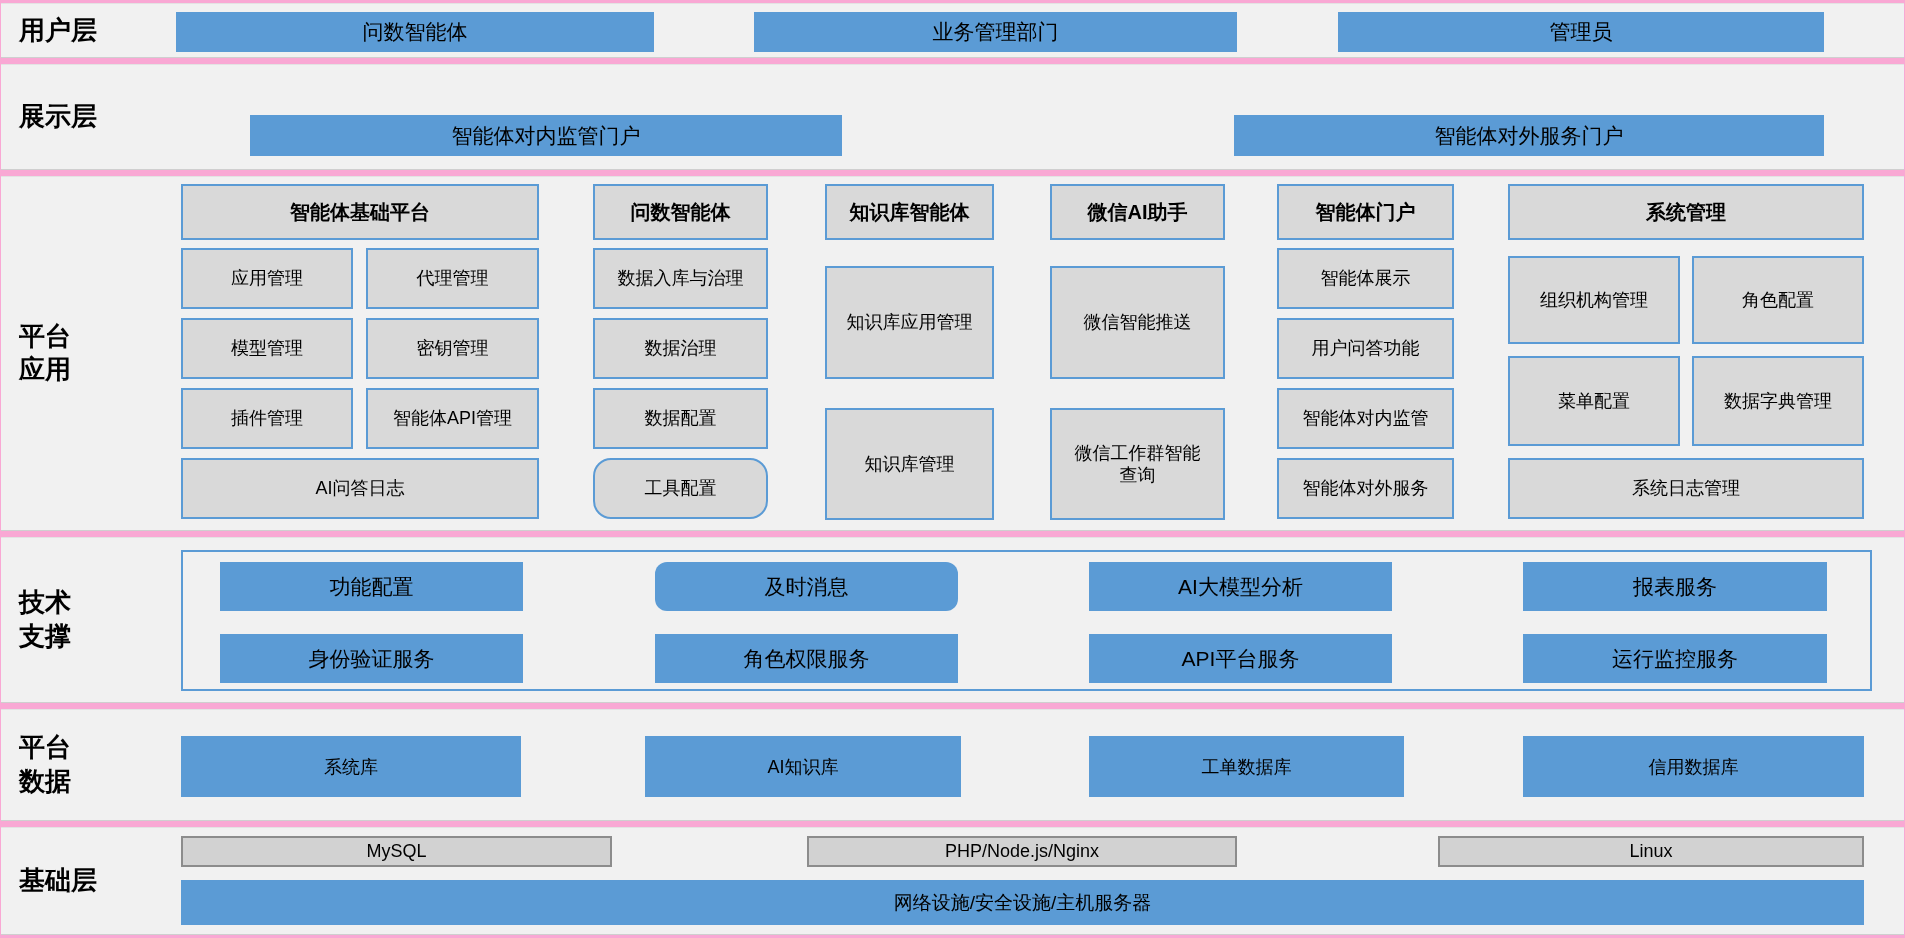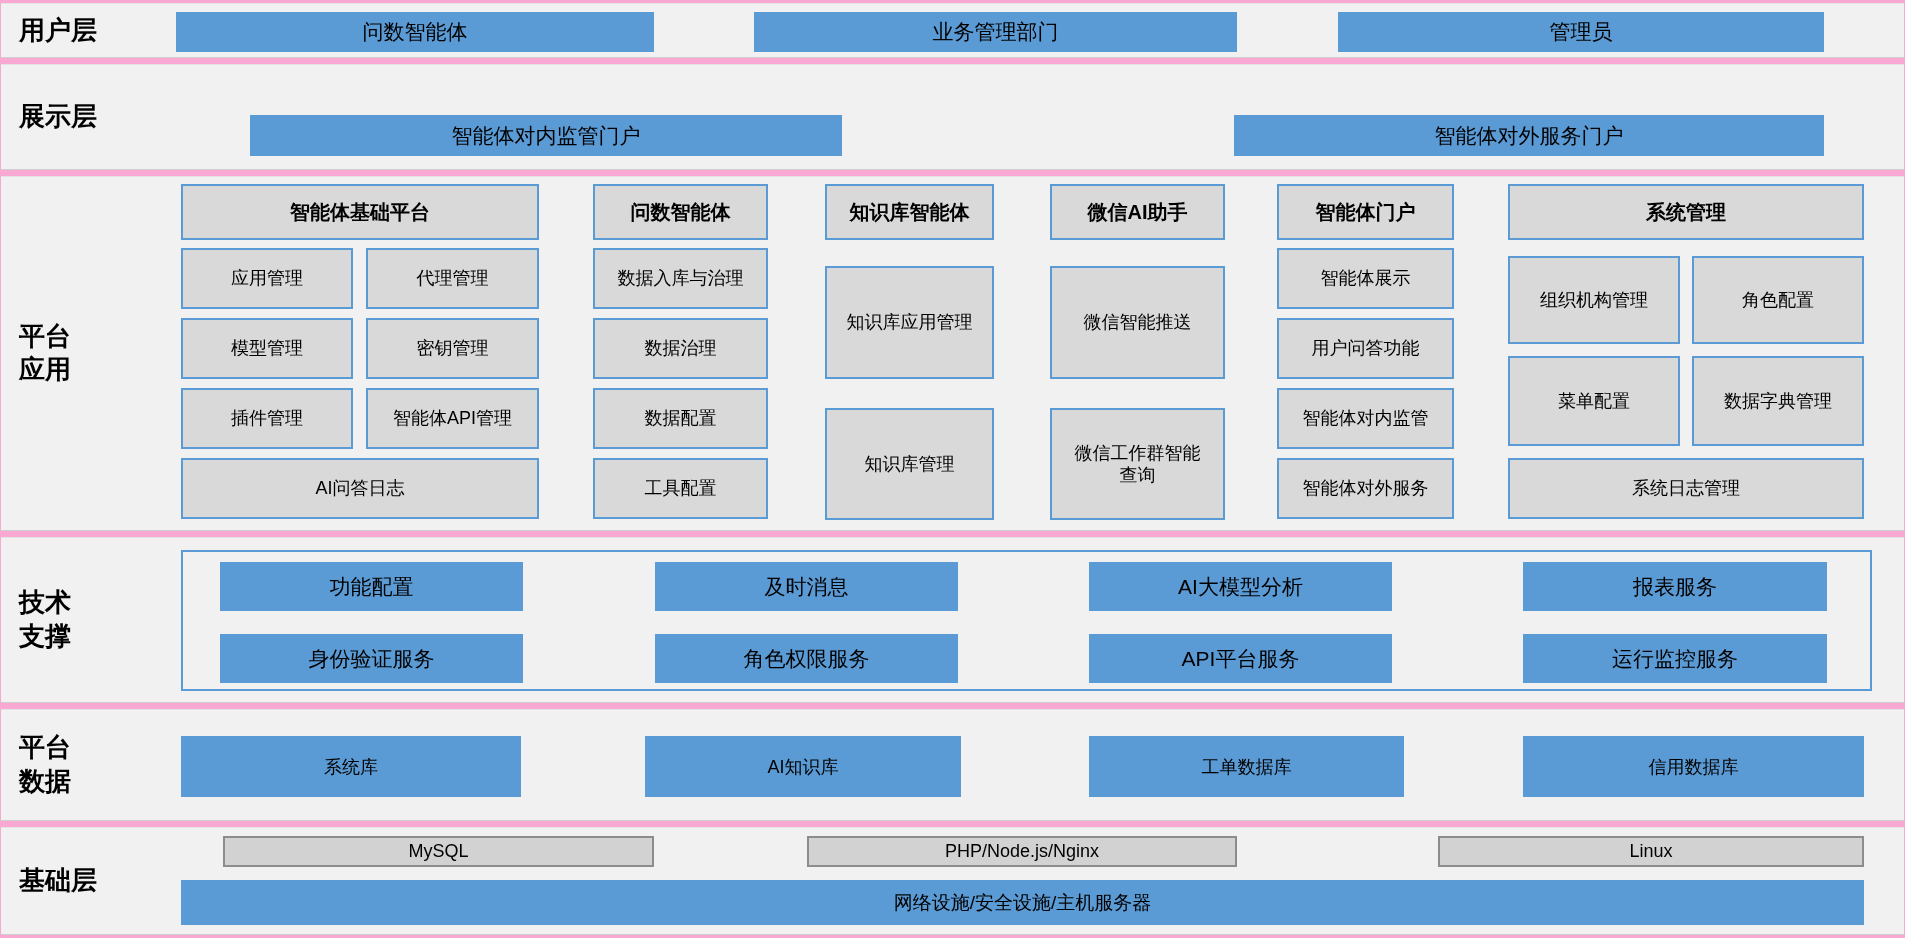--- a/index.html
+++ b/index.html
@@ -104,21 +104,21 @@
     <div class="graycell" style="left:180px;top:141px;width:172px;height:61px;">模型管理</div>
     <div class="graycell" style="left:365px;top:141px;width:173px;height:61px;">密钥管理</div>
     <div class="graycell" style="left:180px;top:211px;width:172px;height:61px;">插件管理</div>
     <div class="graycell" style="left:365px;top:211px;width:173px;height:61px;">智能体API管理</div>
     <div class="graycell" style="left:180px;top:281px;width:358px;height:61px;">AI问答日志</div>
 
     <div class="graycell colheader" style="left:592px;top:7px;width:175px;height:56px;">问数智能体</div>
     <div class="graycell" style="left:592px;top:71px;width:175px;height:61px;">数据入库与治理</div>
     <div class="graycell" style="left:592px;top:141px;width:175px;height:61px;">数据治理</div>
     <div class="graycell" style="left:592px;top:211px;width:175px;height:61px;">数据配置</div>
-    <div class="graycell" style="left:592px;top:281px;width:175px;height:61px;">工具配置</div>
+    <div class="graycell" style="left:592px;top:281px;width:175px;height:61px;border-radius:18px;">工具配置</div>
 
     <div class="graycell" style="left:824px;top:89px;width:169px;height:113px;">知识库应用管理</div>
     <div class="graycell colheader" style="left:824px;top:7px;width:169px;height:56px;">知识库智能体</div>
     <div class="graycell" style="left:824px;top:231px;width:169px;height:112px;">知识库管理</div>
 
     <div class="graycell colheader" style="left:1049px;top:7px;width:175px;height:56px;">微信AI助手</div>
     <div class="graycell" style="left:1049px;top:89px;width:175px;height:113px;">微信智能推送</div>
     <div class="graycell" style="left:1049px;top:231px;width:175px;height:112px;">微信工作群智能查询</div>
 
     <div class="graycell colheader" style="left:1276px;top:7px;width:177px;height:56px;">智能体门户</div>
@@ -132,38 +132,38 @@
     <div class="graycell" style="left:1691px;top:79px;width:172px;height:88px;">角色配置</div>
     <div class="graycell" style="left:1507px;top:179px;width:172px;height:90px;">菜单配置</div>
     <div class="graycell" style="left:1691px;top:179px;width:172px;height:90px;">数据字典管理</div>
     <div class="graycell" style="left:1507px;top:281px;width:356px;height:61px;">系统日志管理</div>
   </div>
 
   <div class="band" style="top:537px;height:166px;">
     <div class="layer-label"><span>技术</span><br><span>支撑</span></div>
     <div class="tech-container" style="left:180px;top:12px;width:1691px;height:141px;"></div>
     <div class="bluebox" style="left:219px;top:24px;width:303px;height:49px;">功能配置</div>
-    <div class="bluebox" style="left:654px;top:24px;width:303px;height:49px;">及时消息</div>
+    <div class="bluebox" style="left:654px;top:24px;width:303px;height:49px;border-radius:12px;">及时消息</div>
     <div class="bluebox" style="left:1088px;top:24px;width:303px;height:49px;">AI大模型分析</div>
     <div class="bluebox" style="left:1522px;top:24px;width:304px;height:49px;">报表服务</div>
     <div class="bluebox" style="left:219px;top:96px;width:303px;height:49px;">身份验证服务</div>
     <div class="bluebox" style="left:654px;top:96px;width:303px;height:49px;">角色权限服务</div>
     <div class="bluebox" style="left:1088px;top:96px;width:303px;height:49px;">API平台服务</div>
     <div class="bluebox" style="left:1522px;top:96px;width:304px;height:49px;">运行监控服务</div>
   </div>
 
   <div class="band" style="top:709px;height:112px;">
     <div class="layer-label"><span>平台</span><br><span>数据</span></div>
     <div class="bluebox mid-blue" style="left:180px;top:26px;width:340px;height:61px;">系统库</div>
     <div class="bluebox mid-blue" style="left:644px;top:26px;width:316px;height:61px;">AI知识库</div>
     <div class="bluebox mid-blue" style="left:1088px;top:26px;width:315px;height:61px;">工单数据库</div>
     <div class="bluebox mid-blue" style="left:1522px;top:26px;width:341px;height:61px;">信用数据库</div>
   </div>
 
   <div class="band" style="top:827px;height:108px;">
     <div class="layer-label">基础层</div>
-    <div class="infra-gray" style="left:180px;top:8px;width:431px;height:31px;margin-left:42px;">MySQL</div>
+    <div class="infra-gray" style="left:180px;top:8px;width:431px;height:31px;">MySQL</div>
     <div class="infra-gray" style="left:806px;top:8px;width:430px;height:31px;">PHP/Node.js/Nginx</div>
     <div class="infra-gray" style="left:1437px;top:8px;width:426px;height:31px;">Linux</div>
     <div class="bluebox small-blue" style="left:180px;top:52px;width:1683px;height:45px;">网络设施/安全设施/主机服务器</div>
   </div>
 
 </div>
 
 </body></html>

